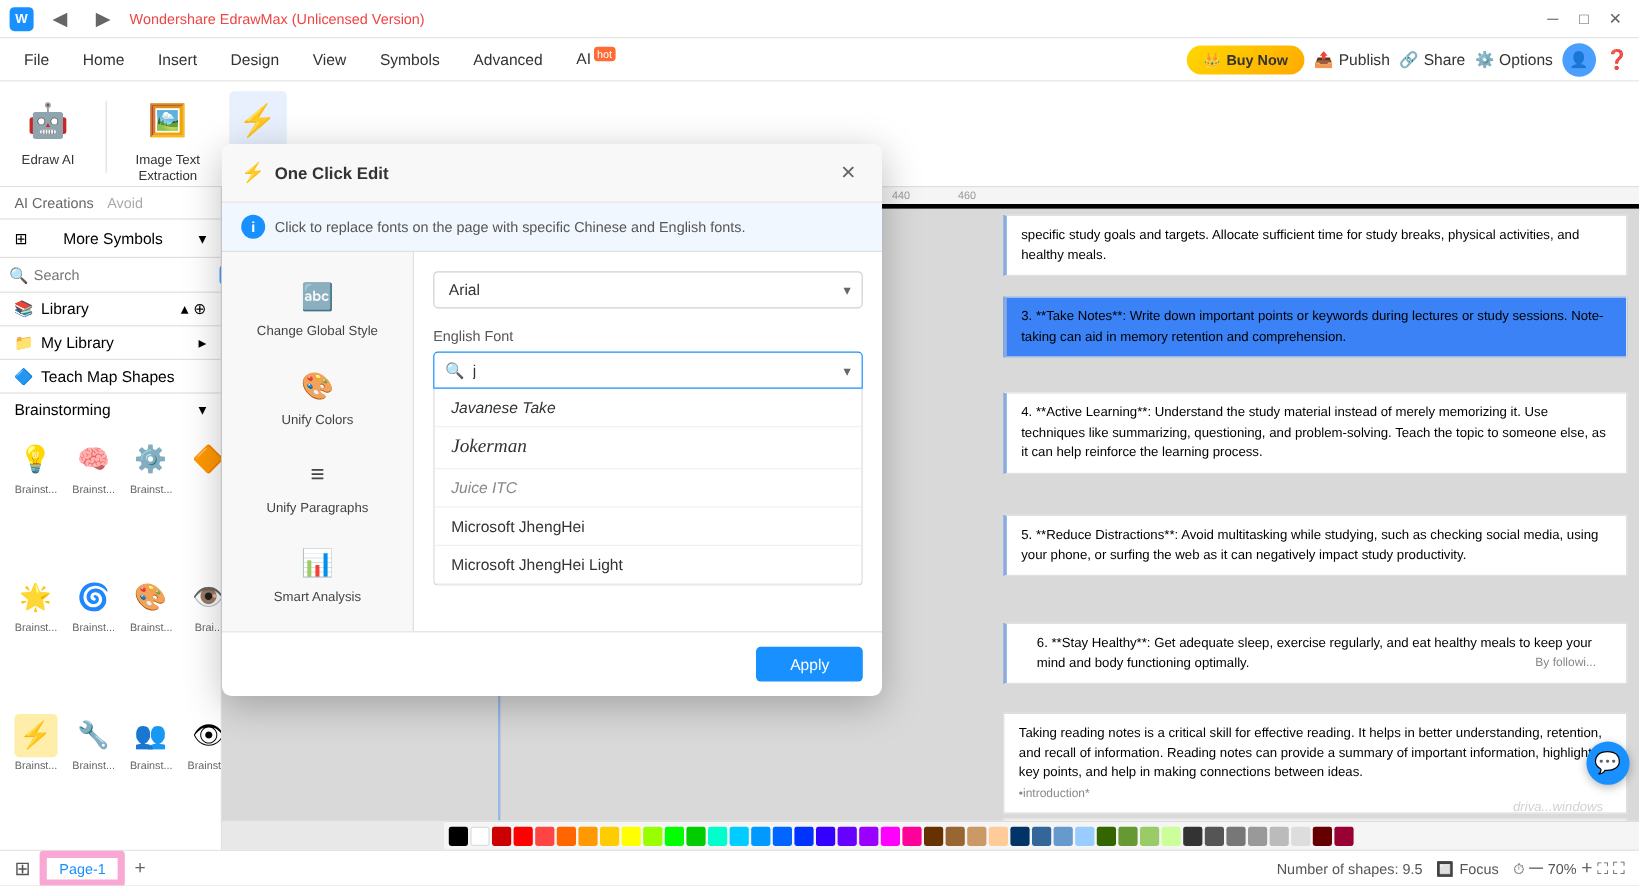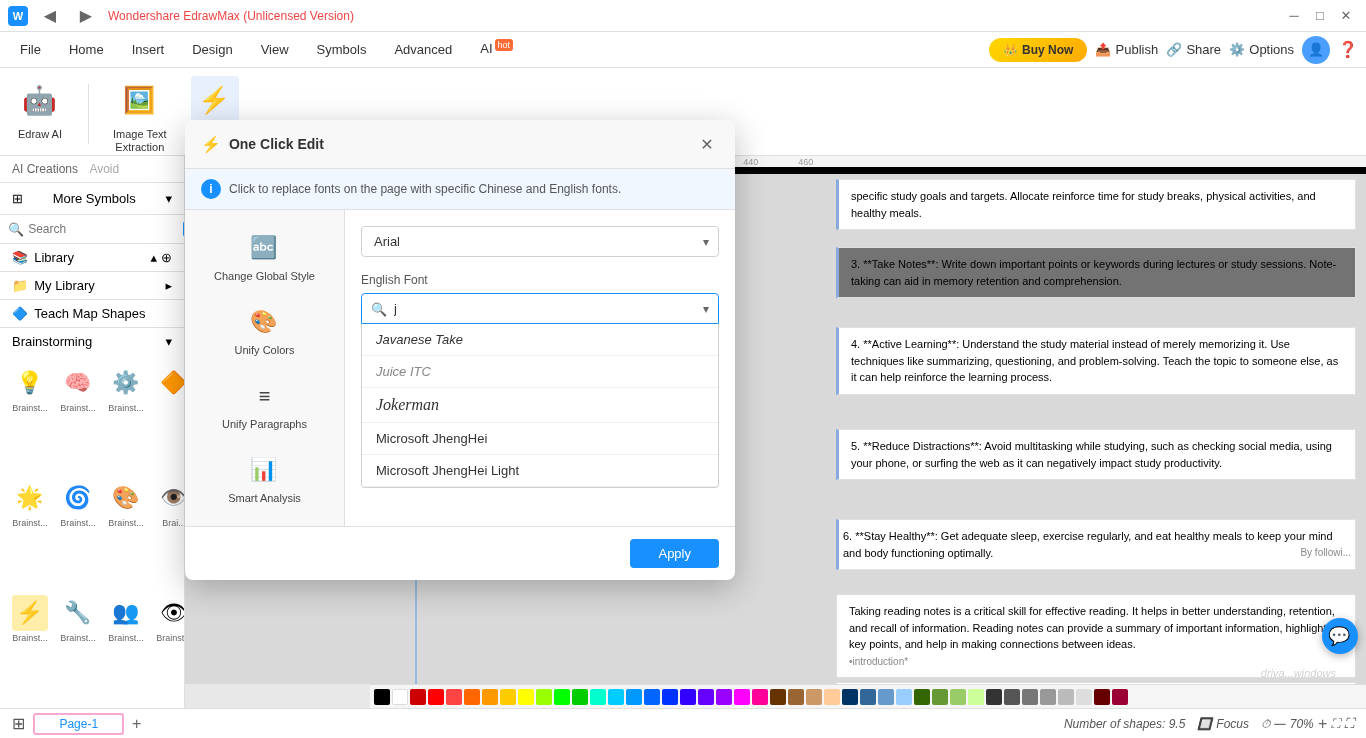--- a/index.html
+++ b/index.html
@@ -213,21 +213,21 @@
     
     .canvas-area {
       flex: 1;
       background: #e8e8e8;
       position: relative;
       overflow: hidden;
     }
     .ruler-top {
       height: 18px;
       background: #f5f5f5;
-      border-bottom: 7px solid #000000;
+      border-bottom: 4px solid #000000;
       display: flex;
       align-items: center;
       padding: 0 8px;
       font-size: 10px;
       color: #888;
       gap: 40px;
     }
 
     
     .dialog-overlay {
@@ -417,30 +417,30 @@
       display: flex;
       align-items: center;
       padding: 0 12px;
       font-size: 12px;
       color: #555;
       gap: 16px;
     }
     .status-left { display: flex; align-items: center; gap: 8px; }
     .page-tab {
       background: #fff;
-      border: 2px solid #f9a8d4;
+      border: 6px solid #f9a8d4;
       border-radius: 3px;
-      padding: 2px 24px;
+      padding: 2px 10px;
       font-size: 12px;
       cursor: pointer;
       color: #1890ff;
       font-weight: 500;
     }
     .add-page-btn { cursor: pointer; color: #666; font-size: 16px; }
-    .status-right { margin-left: auto; display: flex; align-items: center; gap: 12px; font-style: italic; }
+    .status-right { margin-left: auto; display: flex; align-items: center; gap: 12px; }
     .shape-count { color: #555; }
     .focus-section { display: flex; align-items: center; gap: 4px; cursor: pointer; }
     .zoom-section { display: flex; align-items: center; gap: 4px; }
     .zoom-value { font-weight: 500; }
     .zoom-btn { cursor: pointer; font-size: 16px; color: #666; }
     .fit-btn { cursor: pointer; font-size: 13px; color: #555; }
 
     
     .color-palette {
       position: absolute;
@@ -691,36 +691,36 @@
 
       <div style="position:absolute;left:10px;top:80px;width:180px;font-size:13px;color:#555;font-style:italic;line-height:1.5;">
         academic pursuits, then<br>Here are some helpful<br>g more effective:
       </div>
 
       <div style="position:absolute;left:230px;top:0;bottom:0;width:2px;background:#5599ee;opacity:0.5;"></div>
 
       <div style="position:absolute;right:10px;top:5px;width:520px;">
 
         <div style="position:absolute;top:0;left:0;right:0;background:white;border:1px solid #e0e0e0;border-left:3px solid #88aadd;padding:8px 12px;font-size:11px;line-height:1.5;">
-          specific study goals and targets. Allocate reinforce time for study breaks, physical activities, and healthy meals.
-        </div>
-
-        <div style="position:absolute;top:68px;left:0;right:0;background:#737373;border:1px solid #e0e0e0;border-left:3px solid #88aadd;padding:8px 12px;font-size:11px;line-height:1.5;">
+          specific study goals and targets. Allocate sufficient time for study breaks, physical activities, and healthy meals.
+        </div>
+
+        <div style="position:absolute;top:68px;left:0;right:0;background:#3b82f6;border:1px solid #e0e0e0;border-left:3px solid #88aadd;padding:8px 12px;font-size:11px;line-height:1.5;">
           3. **Take Notes**: Write down important points or keywords during lectures or study sessions. Note-taking can aid in memory retention and comprehension.
         </div>
 
         <div style="position:absolute;top:148px;left:0;right:0;background:white;border:1px solid #e0e0e0;border-left:3px solid #88aadd;padding:8px 12px;font-size:11px;line-height:1.5;">
           4. **Active Learning**: Understand the study material instead of merely memorizing it. Use techniques like summarizing, questioning, and problem-solving. Teach the topic to someone else, as it can help reinforce the learning process.
         </div>
 
         <div style="position:absolute;top:250px;left:0;right:0;background:white;border:1px solid #e0e0e0;border-left:3px solid #88aadd;padding:8px 12px;font-size:11px;line-height:1.5;">
           5. **Reduce Distractions**: Avoid multitasking while studying, such as checking social media, using your phone, or surfing the web as it can negatively impact study productivity.
         </div>
 
-        <div style="position:absolute;top:340px;left:0;right:0;background:white;border:1px solid #e0e0e0;border-left:3px solid #88aadd;padding:8px 4px;font-size:11px;line-height:1.5;">
+        <div style="position:absolute;top:340px;left:0;right:0;background:white;border:1px solid #e0e0e0;border-left:3px solid #88aadd;padding:8px 25px;font-size:11px;line-height:1.5;">
           6. **Stay Healthy**: Get adequate sleep, exercise regularly, and eat healthy meals to keep your mind and body functioning optimally.
           <span style="float:right;color:#888;font-size:10px;">By followi...</span>
         </div>
       </div>
 
       <div style="position:absolute;right:10px;top:420px;width:520px;">
         <div style="background:white;border:1px solid #ddd;padding:8px 12px;font-size:11px;margin-bottom:4px;line-height:1.5;">
           Taking reading notes is a critical skill for effective reading. It helps in better understanding, retention, and recall of information. Reading notes can provide a summary of important information, highlight key points, and help in making connections between ideas.
           <br><span style="color:#888;font-size:10px;">•introduction*</span>
         </div>
@@ -855,25 +855,25 @@
         <div class="font-search-wrapper">
           <span class="font-search-icon">🔍</span>
           <input class="font-search-input" type="text" value="j" style="">
           <span class="font-search-arrow">▾</span>
         </div>
 
         <div class="font-dropdown">
           <div class="font-option" style="font-style:italic;">
             <span>Javanese Take</span>
           </div>
+          <div class="font-option" style="font-family:Georgia,serif;font-size:16px;font-style:italic;">
+            <span>Jokerman</span>
+          </div>
           <div class="font-option" style="font-style:italic;color:#888;">
             <span>Juice ITC</span>
-          </div>
-          <div class="font-option" style="font-family:Georgia,serif;font-size:16px;font-style:italic;">
-            <span>Jokerman</span>
           </div>
           <div class="font-option">
             <span>Microsoft JhengHei</span>
           </div>
           <div class="font-option">
             <span>Microsoft JhengHei Light</span>
           </div>
         </div>
       </div>
     </div>

